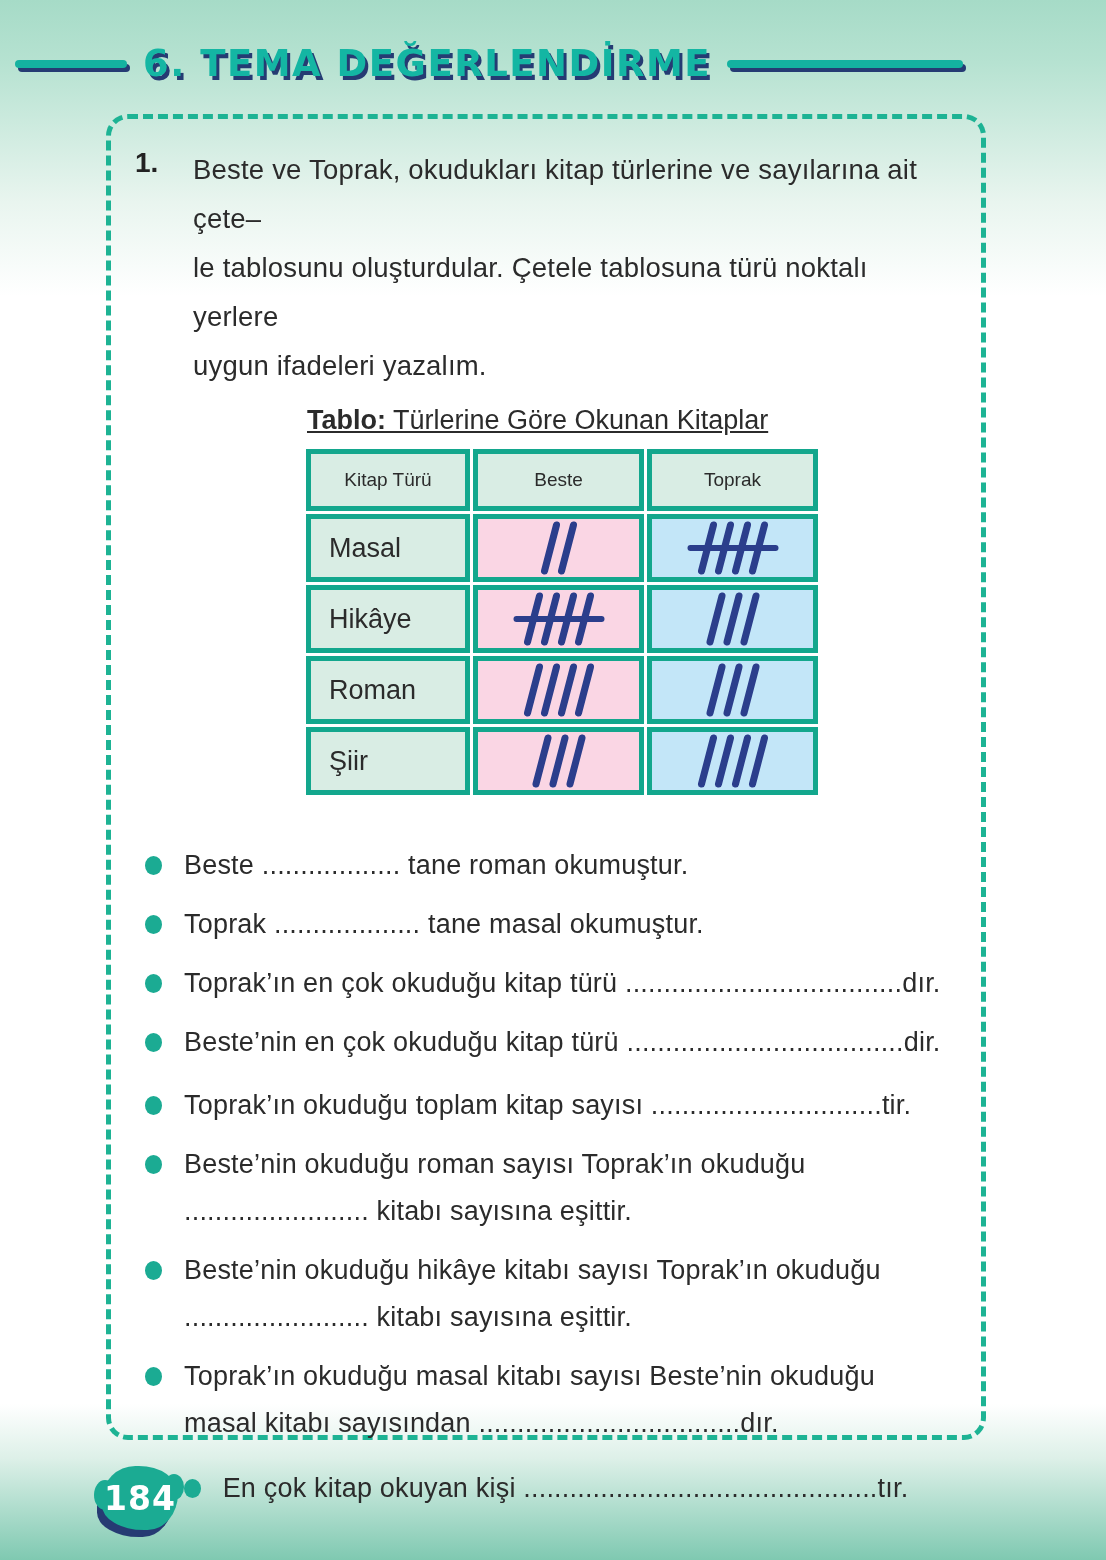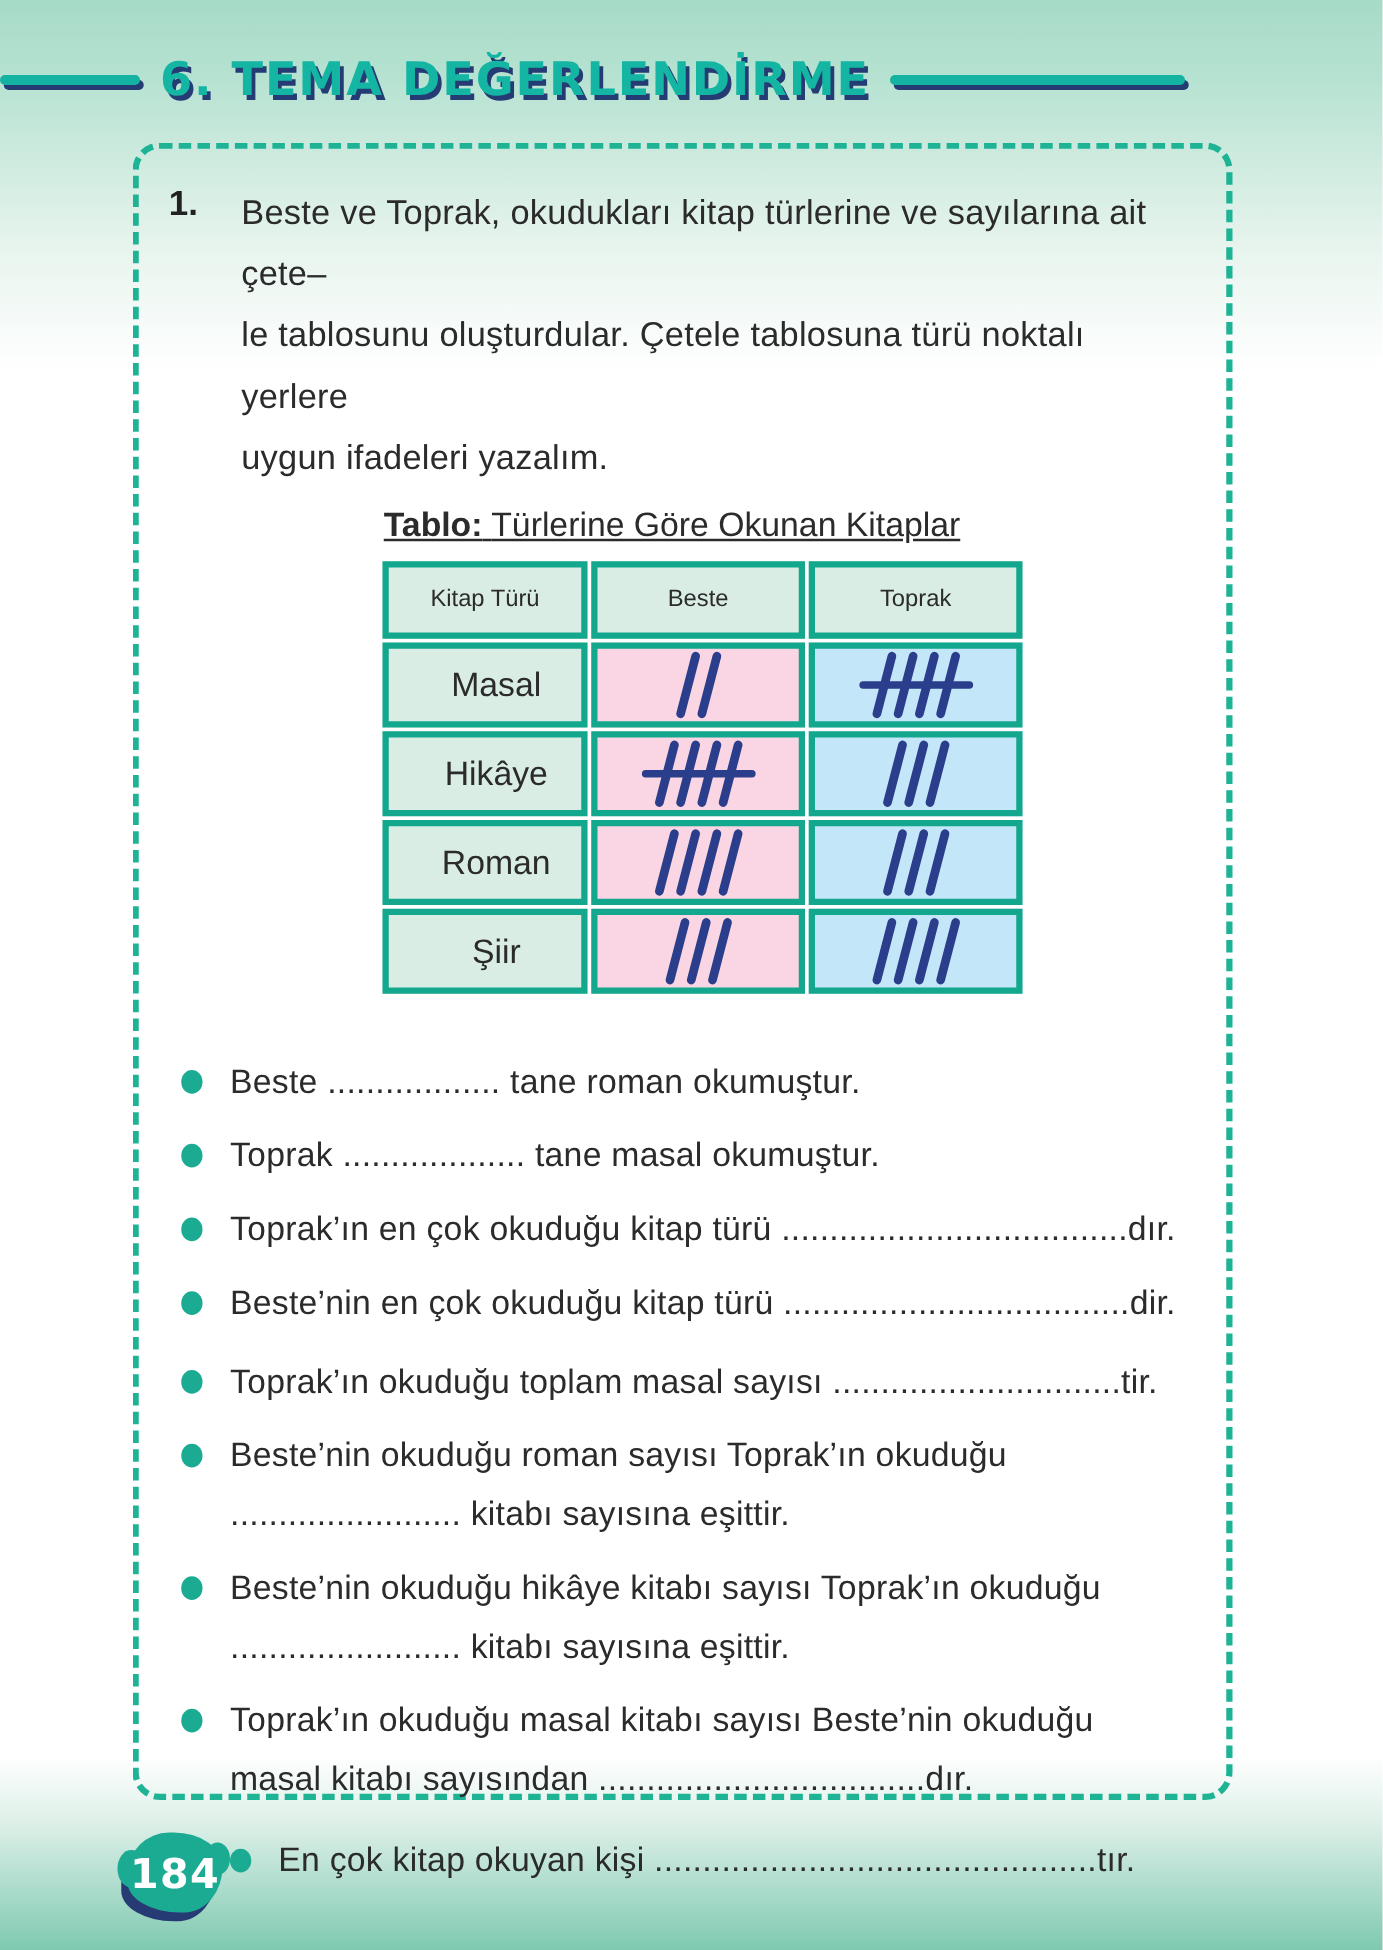--- a/index.html
+++ b/index.html
@@ -11,21 +11,21 @@
   }
   .page{
     position:relative; width:1106px; height:1560px;
     background:linear-gradient(180deg,
       #a6dbc7 0%, #b6e2d1 4%, #e9f5ef 13%, #ffffff 19%,
       #ffffff 90%, #ddf0e8 93.5%, #7fc9b1 100%);
   }
 
   
   .hdr{
-    position:absolute; top:42px; left:0; width:948px;
+    position:absolute; top:42px; left:15px; width:948px;
     display:flex; align-items:center;
   }
   .hdr-rule{
     height:8px; background:#14b2a0; border-radius:4px;
     box-shadow:3px 4px 0 #253b73;
   }
   .hdr-rule.left{ width:112px; margin-right:16px; }
   .hdr-rule.right{ flex:1; margin-left:16px; }
   .hdr h1{
     font-family:"DejaVu Sans", sans-serif;
@@ -57,21 +57,21 @@
   table.tally th, table.tally td{
     border:5px solid #13a78d;
   }
   table.tally th{
     width:164px; height:62px; background:#d9ede4;
     font-size:19px; font-weight:400; text-align:center;
   }
   table.tally th.narrow{ width:171px; }
   table.tally td{ height:60px; }
   td.c-label{
-    background:#d9ede4; font-size:27px; padding-left:18px; text-align:center;
+    background:#d9ede4; font-size:27px; padding-left:18px; text-align:left;
   }
   td.c-beste{ background:#fad6e4; text-align:center; }
   td.c-toprak{ background:#c3e6f8; text-align:center; }
   td svg{ display:block; margin:0 auto; }
 
   
   ul.fills{ list-style:none; margin:44px 0 0 10px; }
   ul.fills li{
     display:flex; align-items:flex-start; gap:22px;
     font-size:27px; line-height:47px; margin-bottom:12px;
@@ -234,21 +234,21 @@
         <li>
           <span class="dot"></span>
           <span class="btext">Toprak’ın en çok okuduğu kitap türü ....................................dır.</span>
         </li>
         <li>
           <span class="dot"></span>
           <span class="btext">Beste’nin en çok okuduğu kitap türü ....................................dir.</span>
         </li>
         <li>
           <span class="dot"></span>
-          <span class="btext">Toprak’ın okuduğu toplam masal sayısı ..............................tir.</span>
+          <span class="btext">Toprak’ın okuduğu toplam kitap sayısı ..............................tir.</span>
         </li>
         <li>
           <span class="dot"></span>
           <span class="btext">Beste’nin okuduğu roman sayısı Toprak’ın okuduğu ........................ kitabı sayısına eşittir.</span>
         </li>
         <li>
           <span class="dot"></span>
           <span class="btext">Beste’nin okuduğu hikâye kitabı sayısı Toprak’ın okuduğu ........................ kitabı sayısına eşittir.</span>
         </li>
         <li>

